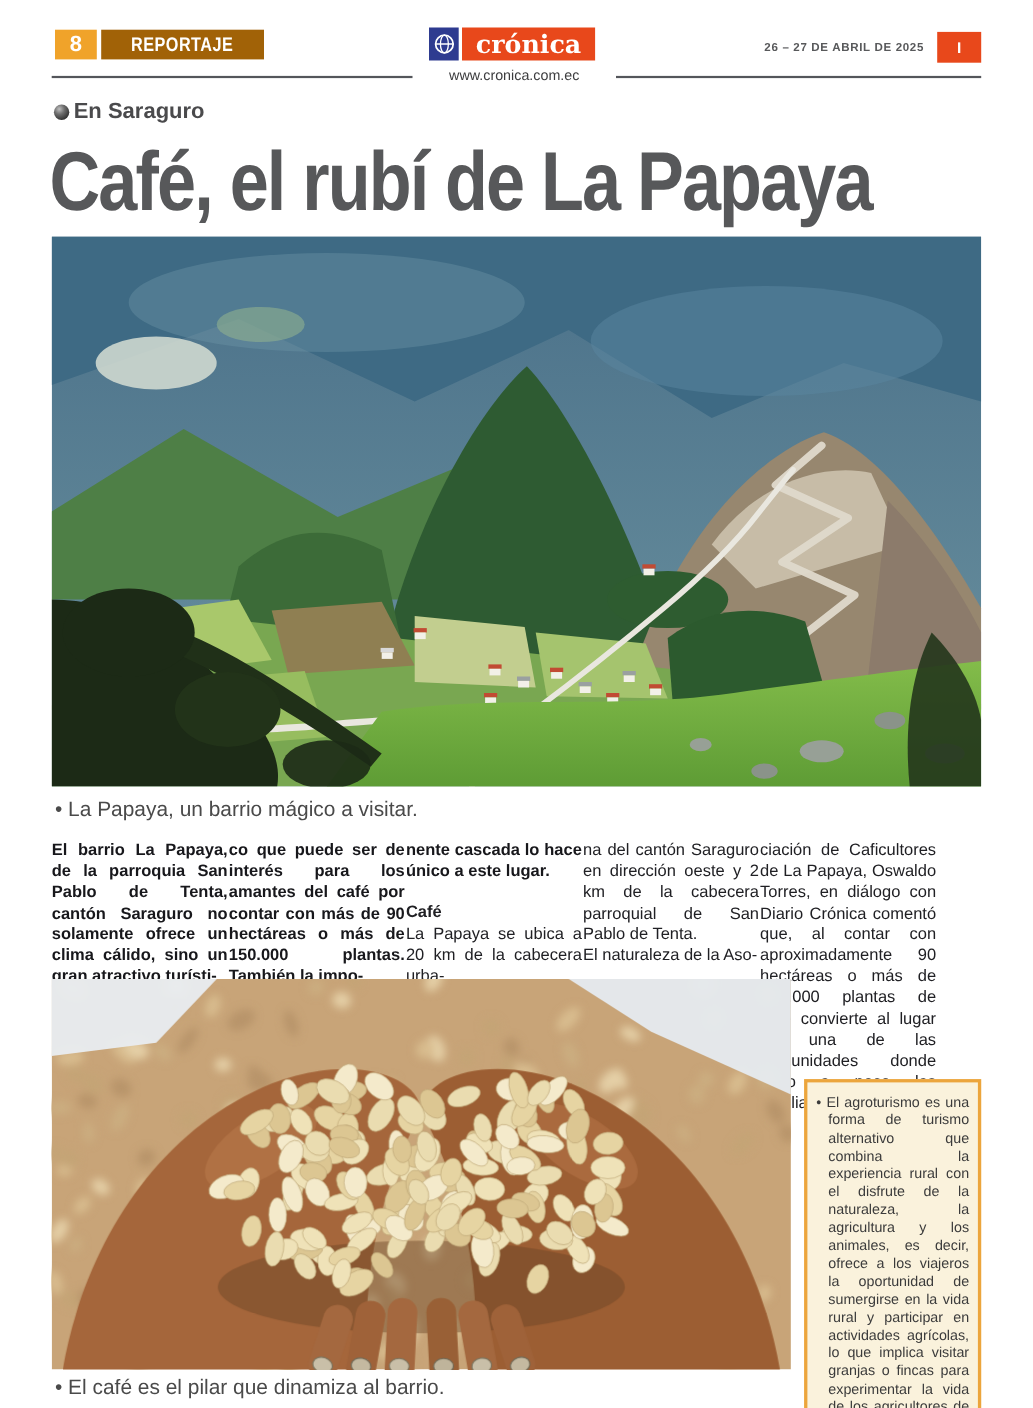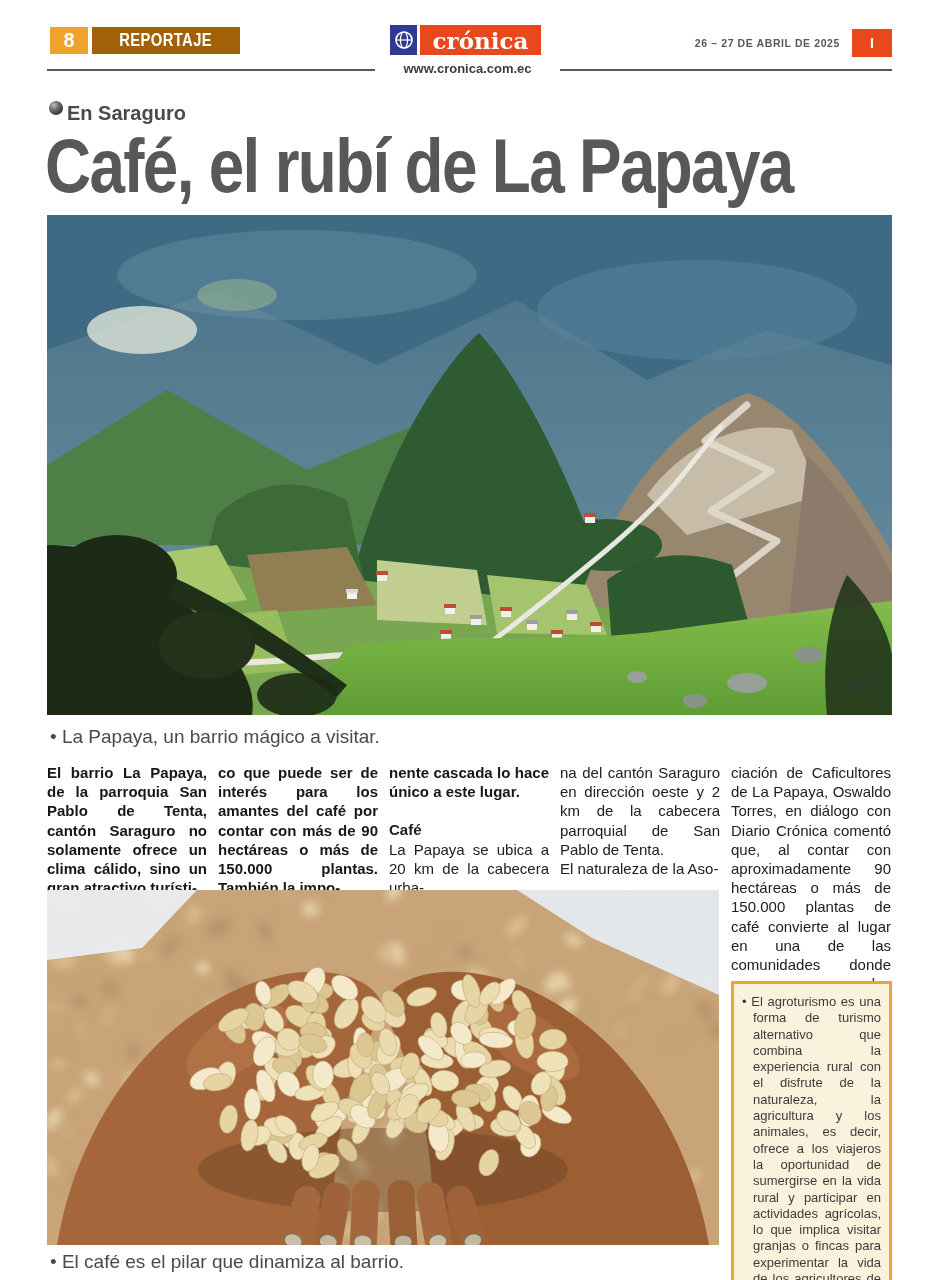--- a/index.html
+++ b/index.html
@@ -18,36 +18,36 @@
   .logo-word{width:121px;height:30px;background:#E8481B;color:#fff;display:flex;align-items:center;justify-content:center;
     font-family:"DejaVu Serif","Liberation Serif",serif;font-weight:bold;font-size:23px;}
   .edition-date{position:absolute;top:37px;left:600px;width:240px;text-align:right;font-size:10.5px;
     font-weight:bold;color:#58595B;letter-spacing:.6px;}
   .edition-box{position:absolute;left:852px;top:29px;width:40px;height:28px;background:#E8481B;
     color:#fff;font-weight:bold;font-size:14px;display:flex;align-items:center;justify-content:center;}
   .header-rule{position:absolute;top:69px;height:2px;background:#54565B;}
   .rule-left{left:47px;width:328px;}
   .rule-right{left:560px;width:332px;}
   .site-url{position:absolute;left:380px;top:61px;width:175px;text-align:center;
-    font-size:13px;font-weight:bold;color:#3C3C3E;}
+    font-size:13px;font-weight:normal;color:#3C3C3E;}
   
   .kicker{position:absolute;left:49px;top:90px;display:flex;align-items:center;}
   .kicker-dot{width:14px;height:14px;border-radius:50%;margin-right:4px;
     background:radial-gradient(circle at 35% 30%,#bfbfbf 0%,#6e6e6e 35%,#2c2c2c 80%);}
-  .kicker-text{font-size:20px;font-weight:bold;color:#4A4A4C;margin-top:12px;}
+  .kicker-text{font-size:20px;font-weight:bold;color:#4A4A4C;}
   .headline{position:absolute;left:45px;top:122px;white-space:nowrap;color:#57585A;
     font-size:76px;font-weight:bold;letter-spacing:-2px;transform:scaleX(.84);transform-origin:left top;}
   
   .photo-main{position:absolute;left:47px;top:215px;width:845px;height:500px;}
   .photo-hands{position:absolute;left:47px;top:890px;width:672px;height:355px;}
   .caption{position:absolute;font-size:19px;color:#4A4A4A;}
   .cap1{left:50px;top:726px;}
   .cap2{left:50px;top:1251px;}
   
-  .bodygrid{position:absolute;left:47px;top:763px;width:845px;display:flex;gap:11px;}
+  .bodygrid{position:absolute;left:47px;top:763px;width:845px;display:flex;gap:1px;}
   .col{width:160px;flex:0 0 160px;font-size:15px;line-height:19.2px;color:#202024;text-align:justify;}
   .col p{margin:0;}
   .bold-col{font-weight:bold;color:#17171B;}
   .subhead{font-weight:bold;margin-top:19px !important;}
   
   .sidebar-note{position:absolute;left:731px;top:981px;width:161px;box-sizing:border-box;
     border:3px solid #ECA53C;background:#FAF2DC;padding:10px 8px 10px 8px;}
   .sidebar-note p{margin:0;font-size:13px;line-height:16.3px;color:#3B3B3B;text-align:justify;
     padding-left:11px;text-indent:-11px;}
 </style>

